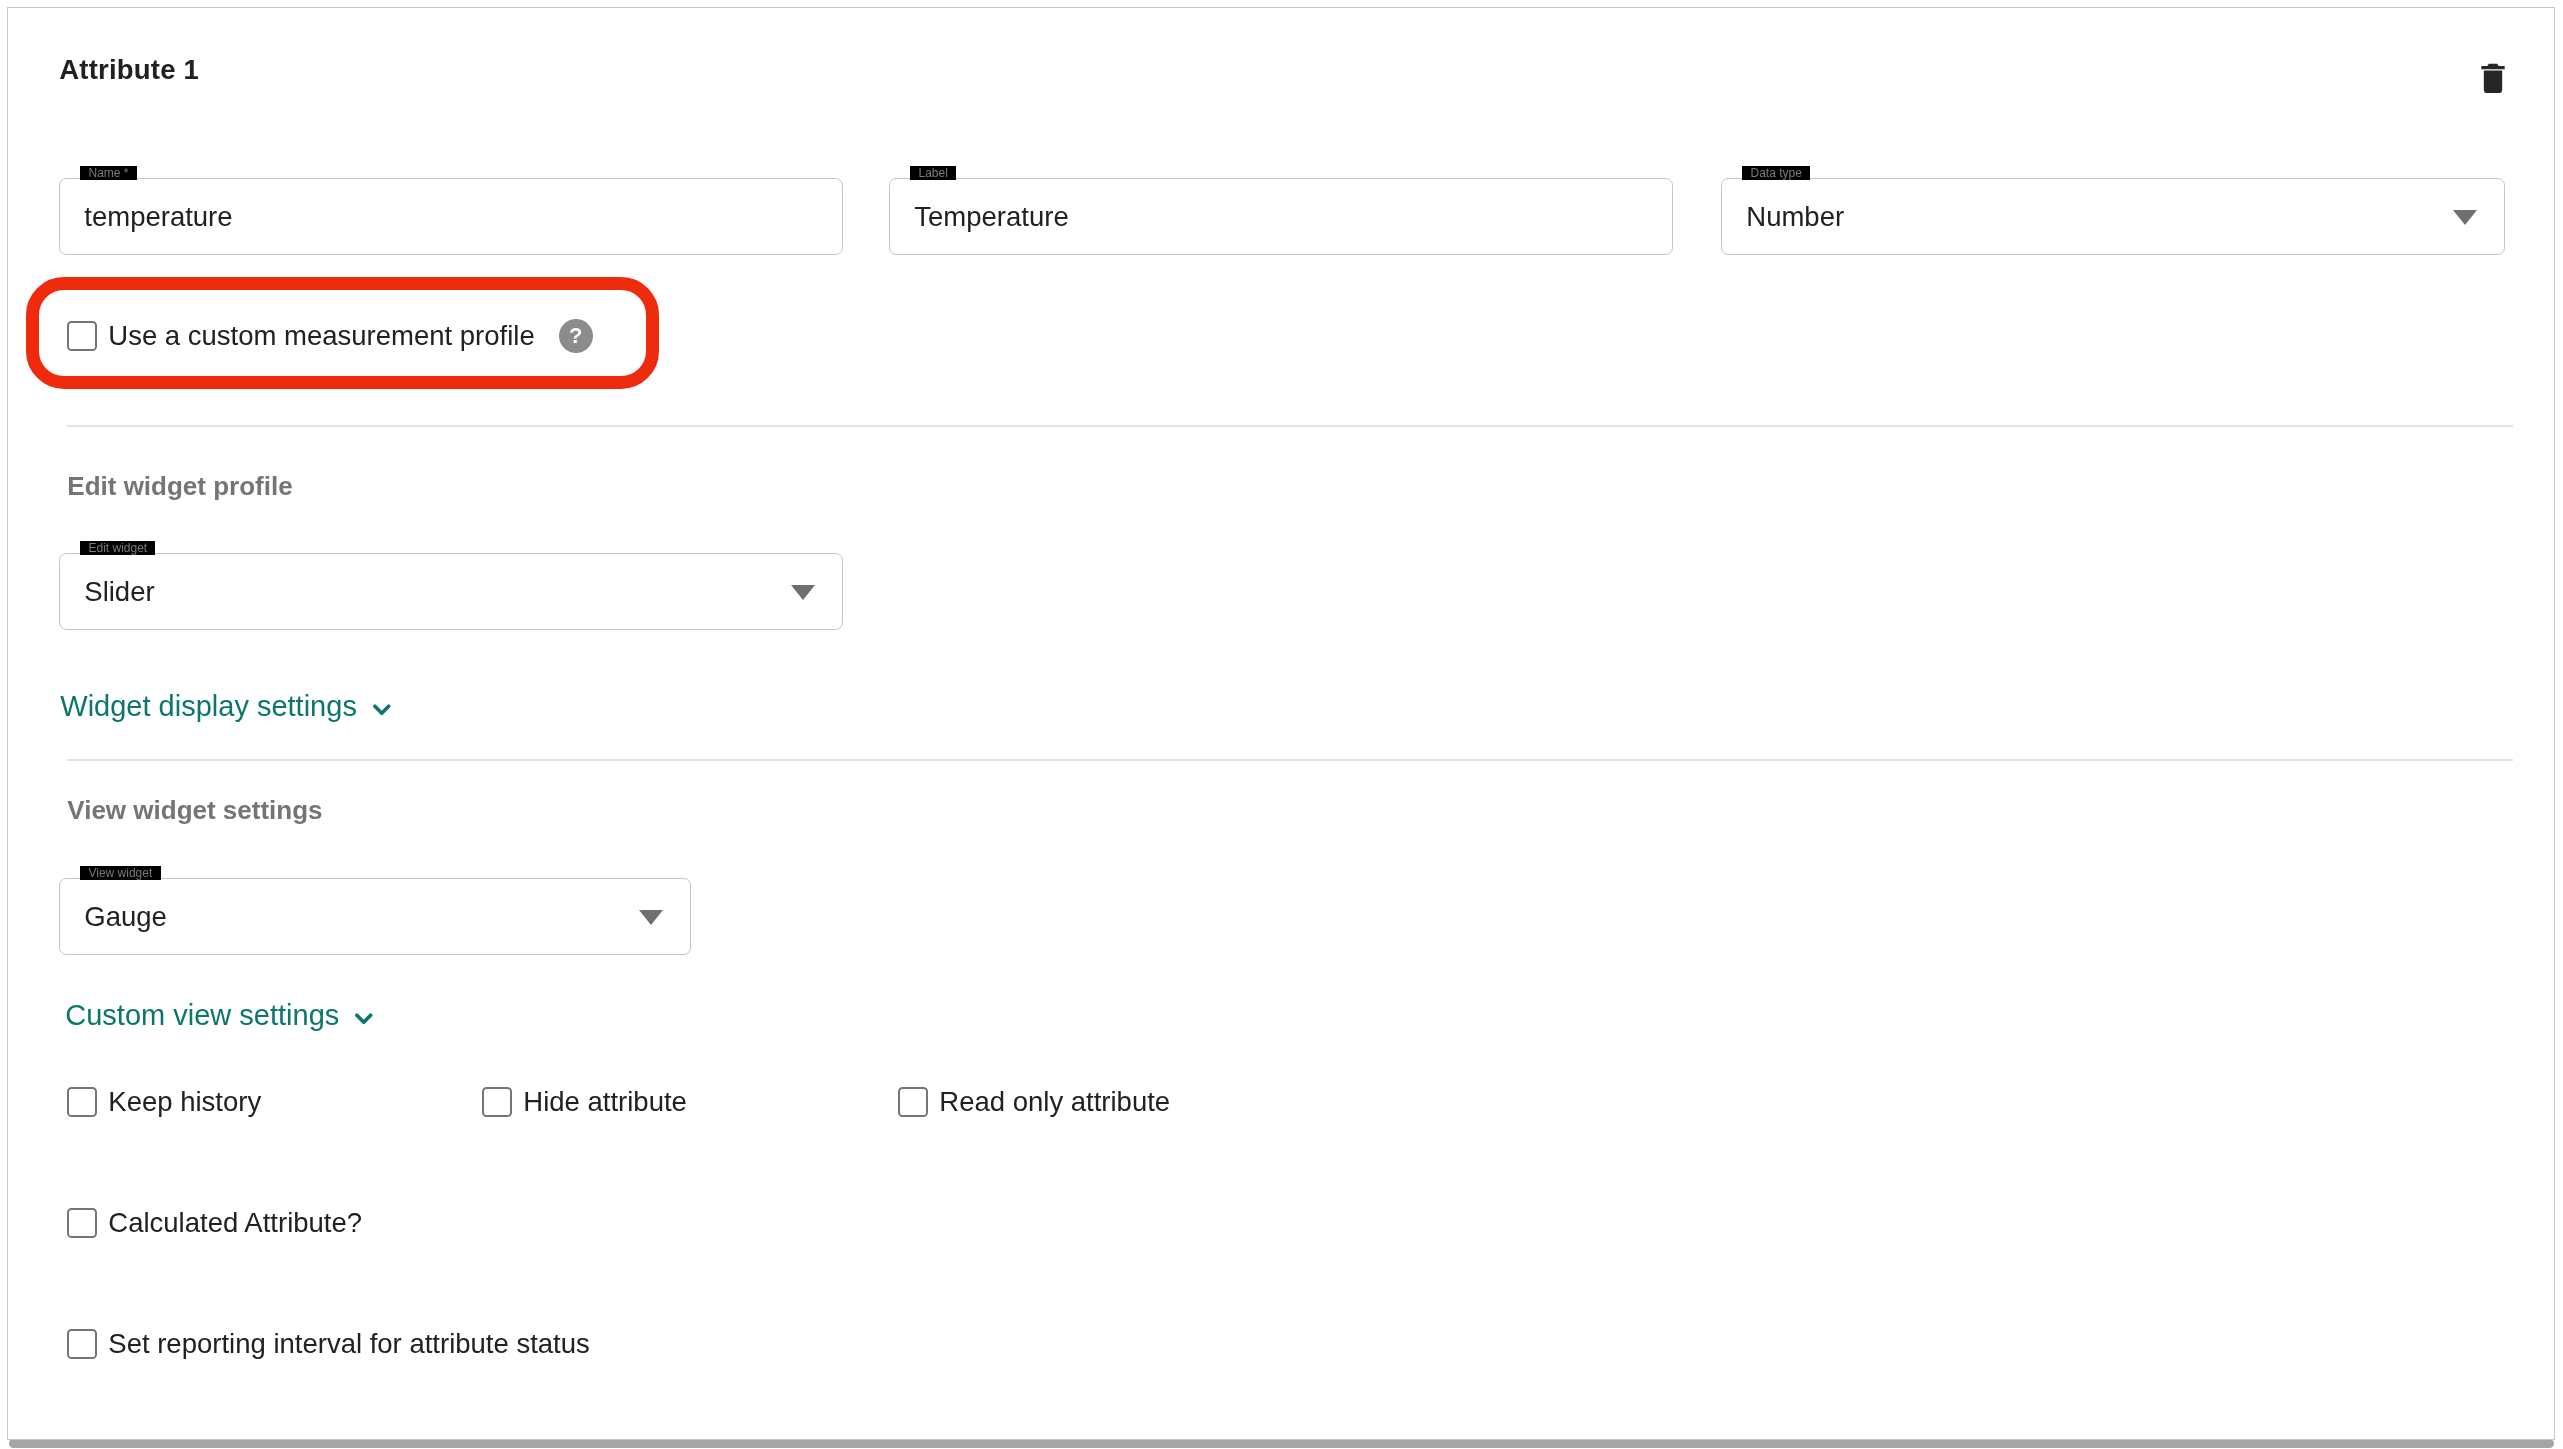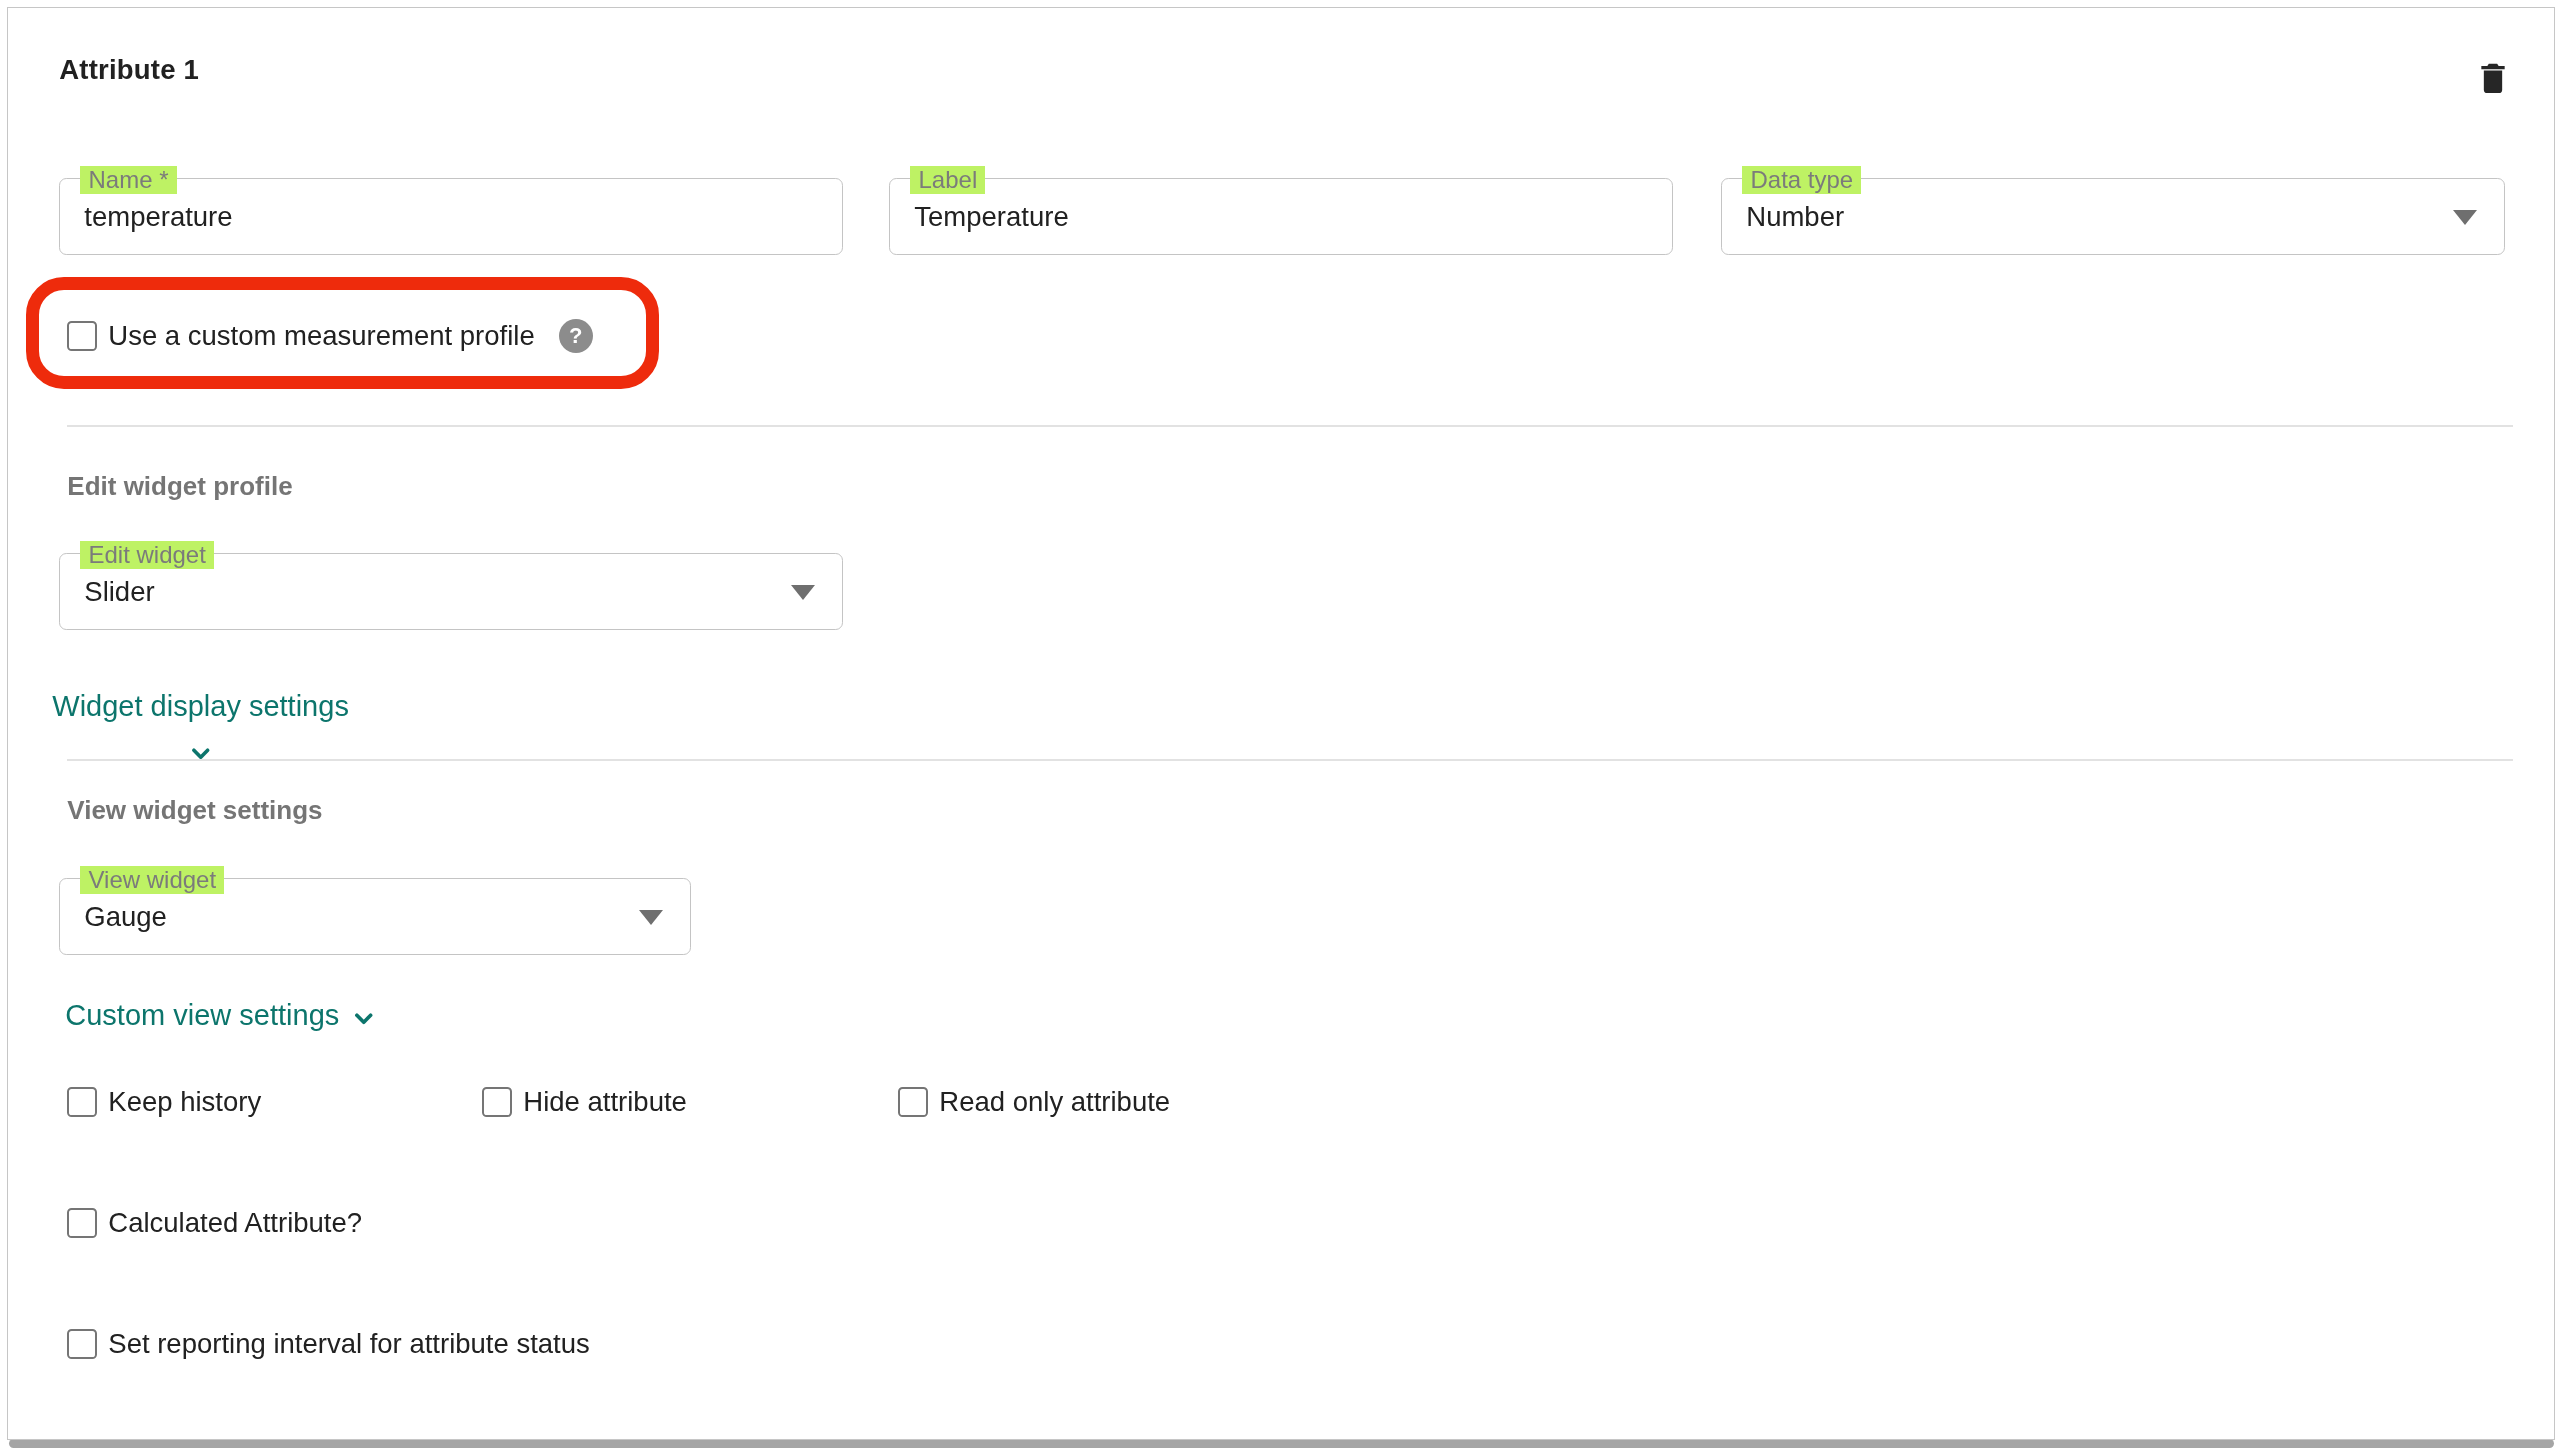--- a/index.html
+++ b/index.html
@@ -12,21 +12,21 @@
     position: absolute; left: 7.3px; top: 7.3px; width: 2548px; height: 1433px;
     background: #ffffff; border: 1.8px solid #c6c6c6; border-radius: 0;
   }
 
   .card-title { position: absolute; left: 51px; top: 46px; font-size: 27.5px; font-weight: bold; color: #212121; letter-spacing: 0.2px; }
 
   .trash-btn { position: absolute; left: 2459px; top: 44px; width: 51px; height: 51px; background: none; border: none; cursor: pointer; display: flex; align-items: center; justify-content: center; }
 
   
   .tfield { position: absolute; height: 77px; border: 1.8px solid #c4c4c4; border-radius: 7.3px; background: #fff; }
-  .flabel { position: absolute; top: -13.7px; left: 20px; background: #bef264; padding: 0 8.2px; font-size: 24px; color: #7b7b7b; white-space: nowrap; }
+  .flabel { position: absolute; top: -13.7px; left: 20px; background: #000000; padding: 0 8.2px; font-size: 12px; color: #7b7b7b; white-space: nowrap; }
   .tfield input { position: absolute; left: 24px; top: 0; width: calc(100% - 101px); height: 100%; border: none; outline: none; font-size: 27.5px; color: #212121; font-family: inherit; background: transparent; }
   .sel-value { position: absolute; left: 24px; top: 50%; transform: translateY(-50%); font-size: 27.5px; color: #212121; }
   .caret { position: absolute; right: 27.5px; top: 50%; margin-top: -6.4px; width: 0; height: 0; border-left: 12px solid transparent; border-right: 12px solid transparent; border-top: 15.6px solid #6f6f6f; }
   .tfield.select { cursor: pointer; }
 
   .check-item { position: absolute; display: flex; align-items: center; gap: 11px; cursor: pointer; }
   .checkbox { width: 30px; height: 30px; border: 2.7px solid #757575; border-radius: 4.6px; background: #fff; flex: 0 0 auto; }
   .check-label { font-size: 27.5px; color: #212121; white-space: nowrap; }
 
   .help-icon { display: inline-flex; align-items: center; justify-content: center; width: 34px; height: 34px; border-radius: 50%; background: #8c8c8c; color: #fff; font-size: 22px; font-weight: bold; margin-left: 13px; cursor: pointer; }
@@ -87,21 +87,21 @@
     <div class="divider" style="top:417px;"></div>
 
     <div class="sect-head" style="top:463px;">Edit widget profile</div>
 
     <div class="tfield select" style="left:51px; top:545px; width:784px;">
       <span class="flabel">Edit widget</span>
       <span class="sel-value">Slider</span>
       <span class="caret"></span>
     </div>
 
-    <button class="teal-link" style="left:44px; top:682px;flex-direction:column;">
+    <button class="teal-link" style="left:52px; top:682px;">
       <span>Widget display settings</span>
       <svg width="27.5" height="27.5" viewBox="0 0 24 24" fill="none" stroke="#0c756c" stroke-width="3.2" stroke-linecap="round" stroke-linejoin="round">
           <polyline points="6 9 12 15 18 9"></polyline>
         </svg>
     </button>
 
     <div class="divider" style="top:751px;"></div>
 
     <div class="sect-head" style="top:787px;">View widget settings</div>
 

